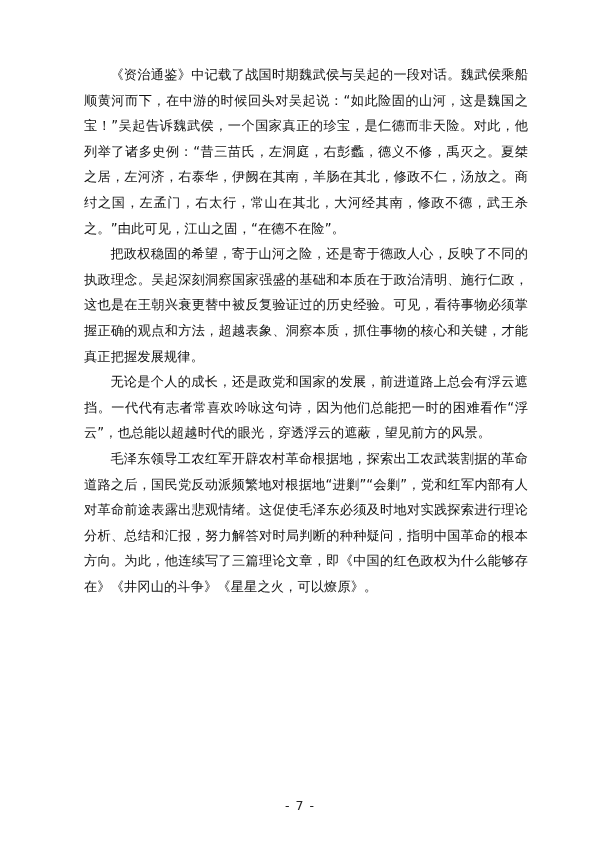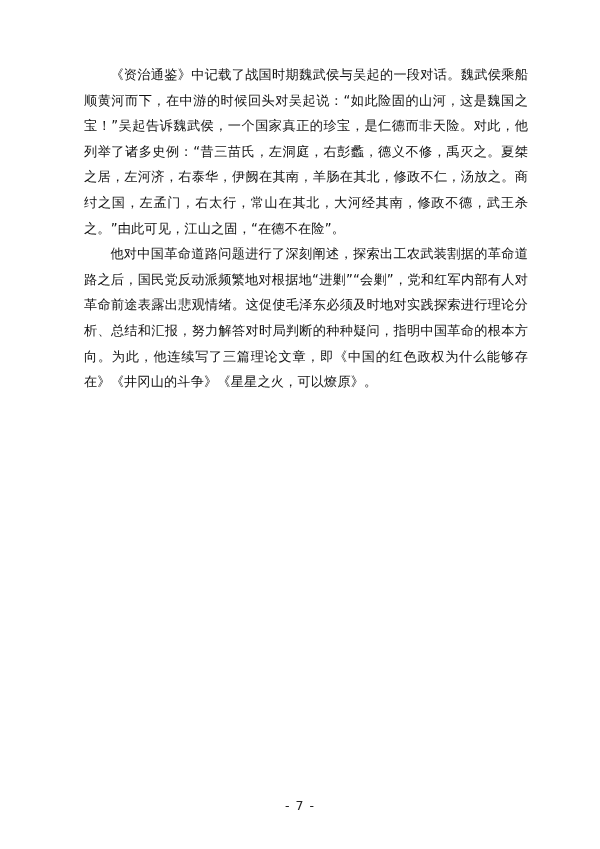--- a/index.html
+++ b/index.html
@@ -48,16 +48,18 @@
     color: #222222;
     letter-spacing: 1px;
   }
 </style>
 </head>
 <body>
 
 <div class="page">
   <div class="body-text">
     <p>《资治通鉴》中记载了战国时期魏武侯与吴起的一段对话。魏武侯乘船顺黄河而下，在中游的时候回头对吴起说：“如此险固的山河，这是魏国之宝！”吴起告诉魏武侯，一个国家真正的珍宝，是仁德而非天险。对此，他列举了诸多史例：“昔三苗氏，左洞庭，右彭蠡，德义不修，禹灭之。夏桀之居，左河济，右泰华，伊阙在其南，羊肠在其北，修政不仁，汤放之。商纣之国，左孟门，右太行，常山在其北，大河经其南，修政不德，武王杀之。”由此可见，江山之固，“在德不在险”。</p>
-    <p>他对中国革命道路问题进行了深刻阐述，探索出工农武装割据的革命道路之后，国民党反动派频繁地对根据地“进剿”“会剿”，党和红军内部有人对革命前途表露出悲观情绪。这促使毛泽东必须及时地对实践探索进行理论分析、总结和汇报，努力解答对时局判断的种种疑问，指明中国革命的根本方向。为此，他连续写了三篇理论文章，即《中国的红色政权为什么能够存在》《井冈山的斗争》《星星之火，可以燎原》。</p>
+    <p>把政权稳固的希望，寄于山河之险，还是寄于德政人心，反映了不同的执政理念。吴起深刻洞察国家强盛的基础和本质在于政治清明、施行仁政，这也是在王朝兴衰更替中被反复验证过的历史经验。可见，看待事物必须掌握正确的观点和方法，超越表象、洞察本质，抓住事物的核心和关键，才能真正把握发展规律。</p>
+    <p>无论是个人的成长，还是政党和国家的发展，前进道路上总会有浮云遮挡。一代代有志者常喜欢吟咏这句诗，因为他们总能把一时的困难看作“浮云”，也总能以超越时代的眼光，穿透浮云的遮蔽，望见前方的风景。</p>
+    <p>毛泽东领导工农红军开辟农村革命根据地，探索出工农武装割据的革命道路之后，国民党反动派频繁地对根据地“进剿”“会剿”，党和红军内部有人对革命前途表露出悲观情绪。这促使毛泽东必须及时地对实践探索进行理论分析、总结和汇报，努力解答对时局判断的种种疑问，指明中国革命的根本方向。为此，他连续写了三篇理论文章，即《中国的红色政权为什么能够存在》《井冈山的斗争》《星星之火，可以燎原》。</p>
   </div>
   <div class="footer">- 7 -</div>
 </div>
 
 </body></html>

